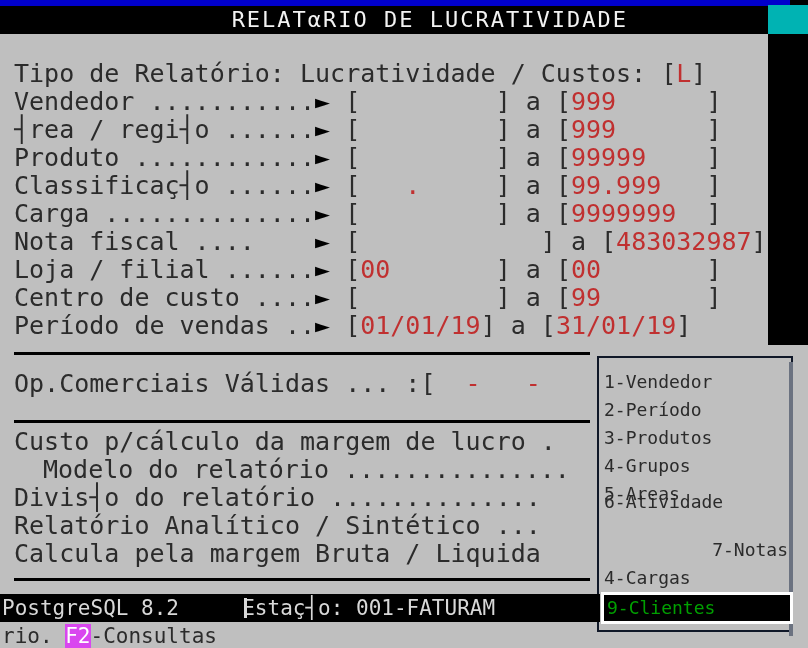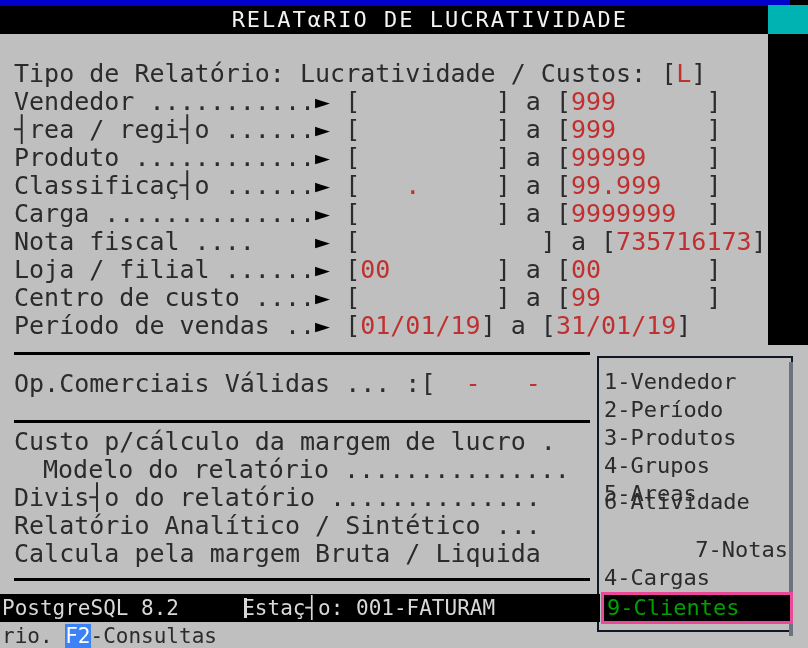--- a/index.html
+++ b/index.html
@@ -102,28 +102,28 @@
     width: 4px;
     height: 274px;
     background: #6b7280;
   }
   .menu-item {
     position: absolute;
     left: 604px;
     width: 184px;
     height: 28px;
     line-height: 28px;
-    font-size: 22px;
+    font-size: 18px;
     color: #2b2b2b;
     white-space: pre;
   }
   .menu-item.selected {
     background: #000000;
     color: #00a000;
-    border: 3px solid #ec4899;
+    border: 3px solid #ffffff;
     box-sizing: border-box;
     left: 601px;
     width: 192px;
     height: 32px;
     line-height: 26px;
     padding-left: 3px;
   }
 
   
   #status-bar {
@@ -158,21 +158,21 @@
     left: 2px;
     top: 622px;
     width: 600px;
     height: 28px;
     line-height: 28px;
     font-size: 21px;
     color: #2b2b2b;
     white-space: pre;
   }
   .fkey {
-    background: #3b82f6;
+    background: #d946ef;
     color: #ffffff;
   }
 </style>
 </head>
 <body>
 
 <div id="screen">
 
   <div id="blue-bar"></div>
   <div id="title-bar"></div>
@@ -183,21 +183,21 @@
   <div id="panel-lower"></div>
 
   <div class="row" id="report-type-row" style="top:60px;"><span class="lbl">Tipo de Relatório: Lucratividade / Custos: [</span><span class="val">L</span><span class="lbl">]</span></div>
 
   <div id="field-rows">
       <div class="row" style="top: 88px;"><span class="lbl">Vendedor ...........</span><span class="arrow">► </span><span class="lbl">[</span><span class="val">         </span><span class="lbl">] a [</span><span class="val">999      </span><span class="lbl">]</span></div>
       <div class="row" style="top: 116px;"><span class="lbl">┤rea / regi┤o ......</span><span class="arrow">► </span><span class="lbl">[</span><span class="val">         </span><span class="lbl">] a [</span><span class="val">999      </span><span class="lbl">]</span></div>
       <div class="row" style="top: 144px;"><span class="lbl">Produto ............</span><span class="arrow">► </span><span class="lbl">[</span><span class="val">         </span><span class="lbl">] a [</span><span class="val">99999    </span><span class="lbl">]</span></div>
       <div class="row" style="top: 172px;"><span class="lbl">Classificaç┤o ......</span><span class="arrow">► </span><span class="lbl">[</span><span class="val">   .     </span><span class="lbl">] a [</span><span class="val">99.999   </span><span class="lbl">]</span></div>
       <div class="row" style="top: 200px;"><span class="lbl">Carga ..............</span><span class="arrow">► </span><span class="lbl">[</span><span class="val">         </span><span class="lbl">] a [</span><span class="val">9999999  </span><span class="lbl">]</span></div>
-      <div class="row" style="top: 228px;"><span class="lbl">Nota fiscal ....    </span><span class="arrow">► </span><span class="lbl">[</span><span class="val">            </span><span class="lbl">] a [</span><span class="val">735716173</span><span class="lbl">]</span></div>
+      <div class="row" style="top: 228px;"><span class="lbl">Nota fiscal ....    </span><span class="arrow">► </span><span class="lbl">[</span><span class="val">            </span><span class="lbl">] a [</span><span class="val">483032987</span><span class="lbl">]</span></div>
       <div class="row" style="top: 256px;"><span class="lbl">Loja / filial ......</span><span class="arrow">► </span><span class="lbl">[</span><span class="val">00       </span><span class="lbl">] a [</span><span class="val">00       </span><span class="lbl">]</span></div>
       <div class="row" style="top: 284px;"><span class="lbl">Centro de custo ....</span><span class="arrow">► </span><span class="lbl">[</span><span class="val">         </span><span class="lbl">] a [</span><span class="val">99       </span><span class="lbl">]</span></div>
       <div class="row" style="top: 312px;"><span class="lbl">Período de vendas ..</span><span class="arrow">► </span><span class="lbl">[</span><span class="val">01/01/19</span><span class="lbl">] a [</span><span class="val">31/01/19</span><span class="lbl">]</span></div>
     </div>
 
   <div class="sep" style="top:352px;"></div>
   <div class="sep" style="top:420px;"></div>
   <div class="sep" style="top:578px;"></div>
 
   <div class="row" id="op-comerciais-row" style="top:370px;"><span class="lbl">Op.Comerciais Válidas ... :[</span><span class="val">  -   -</span></div>

